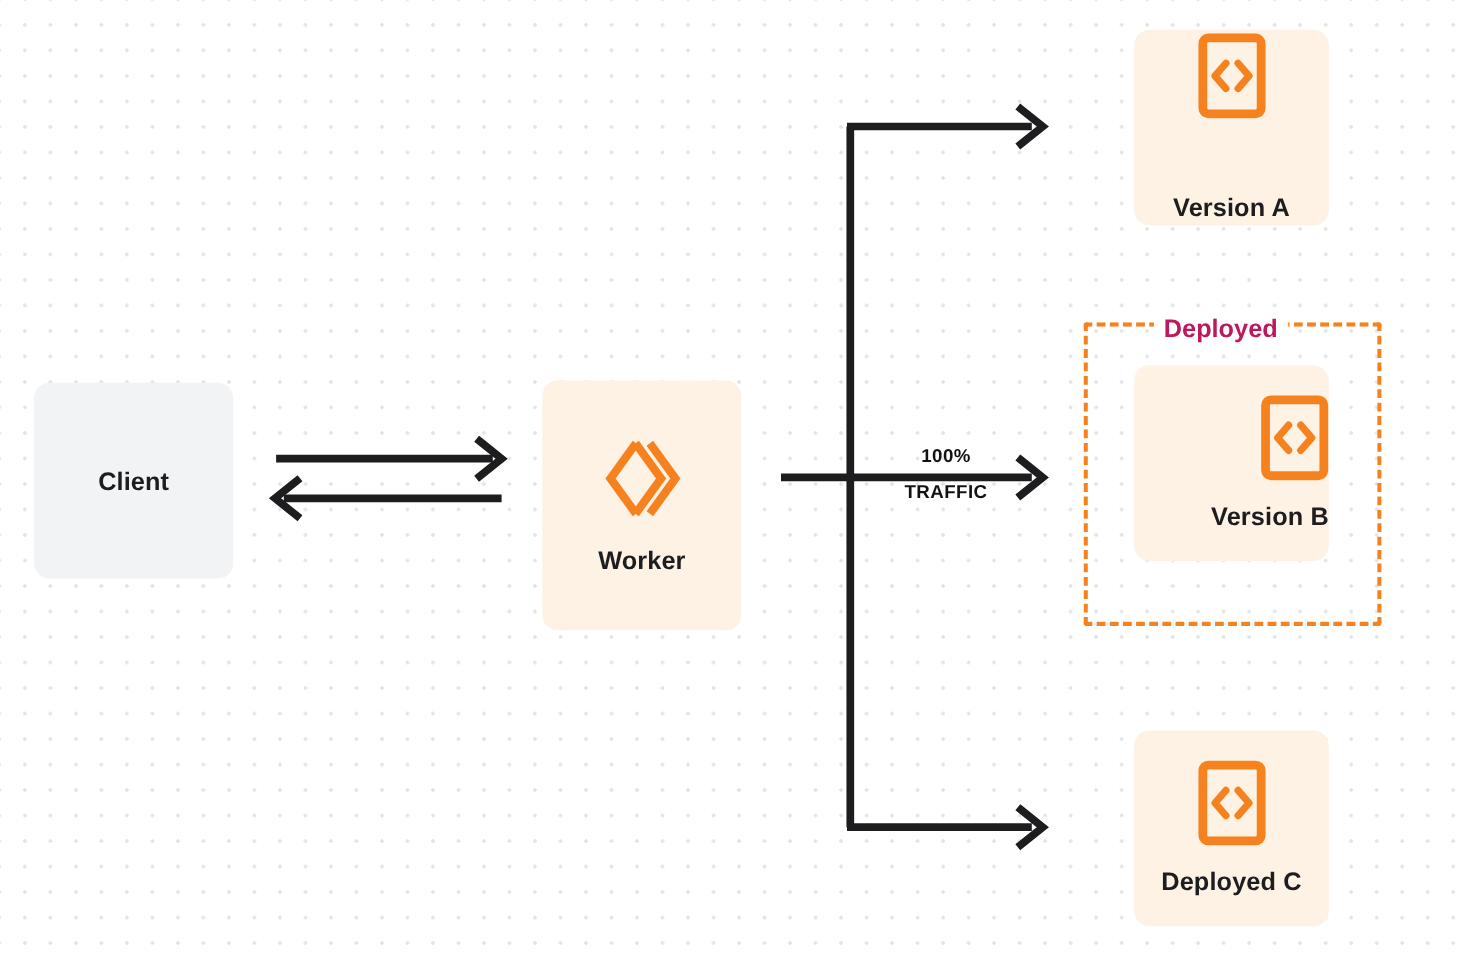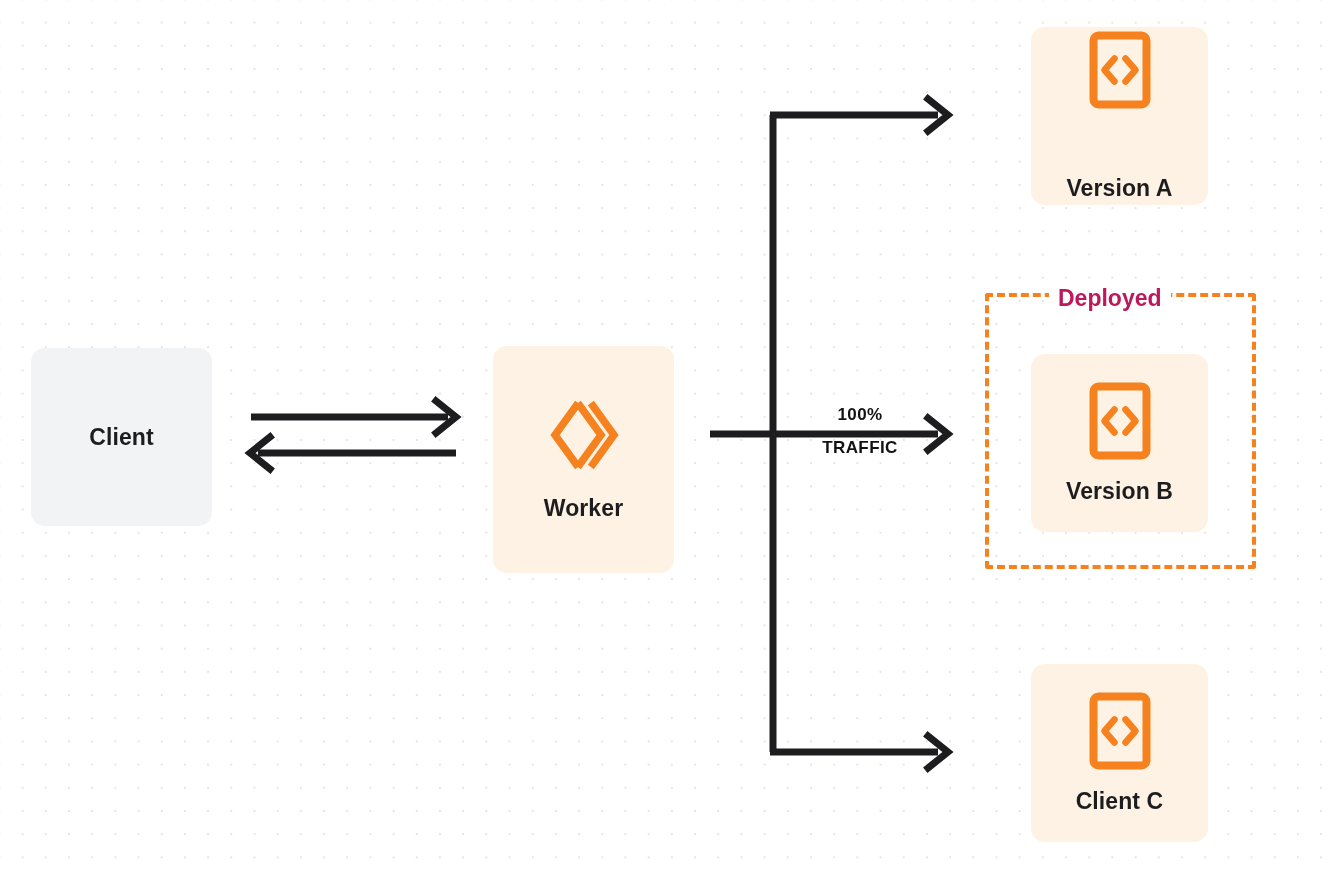--- a/index.html
+++ b/index.html
@@ -68,21 +68,21 @@
   .node-version {
     width: 177px;
     height: 178px;
     background-color: #fdf2e4;
     left: 1031px;
   }
   .node-version .ver-icon {
     margin-bottom: 14px;
   }
   .node-a { top: 27px; gap: 48px; }
-  .node-b { top: 354px; }
+  .node-b { top: 332px; align-items: flex-end; }
   .node-c { top: 664px; }
 
   
   .deployed-box {
     position: absolute;
     left: 985px;
     top: 293px;
     width: 271px;
     height: 276px;
     box-sizing: border-box;
@@ -175,21 +175,21 @@
   <div class="deployed-label">Deployed</div>
 
   <div class="node node-version node-c">
     <span class="ver-icon">
       <svg width="62" height="78" viewBox="0 0 62 78" fill="none" xmlns="http://www.w3.org/2000/svg">
         <rect x="4.5" y="4.5" width="53" height="69" rx="5" stroke="#f6821f" stroke-width="8" fill="none"></rect>
         <path d="M25.5 27.5 L15.5 39 L25.5 50.5" stroke="#f6821f" stroke-width="6.5" stroke-linecap="round" stroke-linejoin="round" fill="none"></path>
         <path d="M36.5 27.5 L46.5 39 L36.5 50.5" stroke="#f6821f" stroke-width="6.5" stroke-linecap="round" stroke-linejoin="round" fill="none"></path>
       </svg>
     </span>
-    <div class="node-label">Client C</div>
+    <div class="node-label">Deployed C</div>
   </div>
 
   <svg class="svg-layer" xmlns="http://www.w3.org/2000/svg">
 
     <g>
       <line x1="251" y1="417" x2="448" y2="417" stroke="#1d1d1f" stroke-width="7"></line>
       <path d="M436 401 L456 417 L436 433" stroke="#1d1d1f" stroke-width="7" fill="none" stroke-linecap="square" stroke-linejoin="miter"></path>
     </g>
 
     <g>

